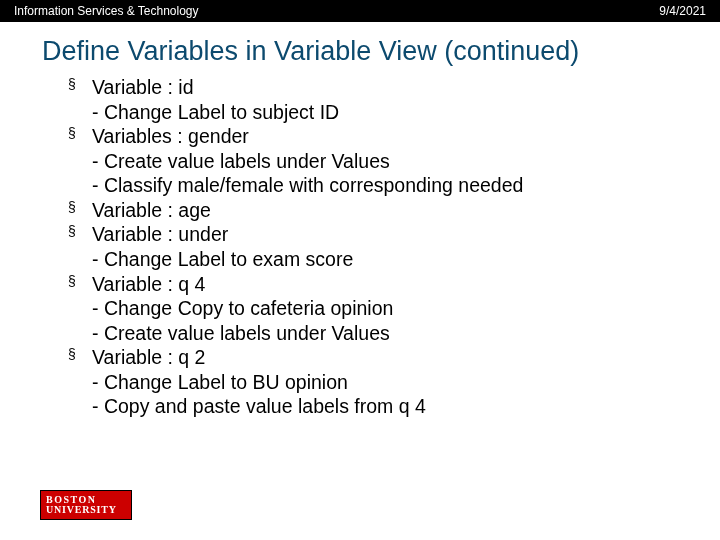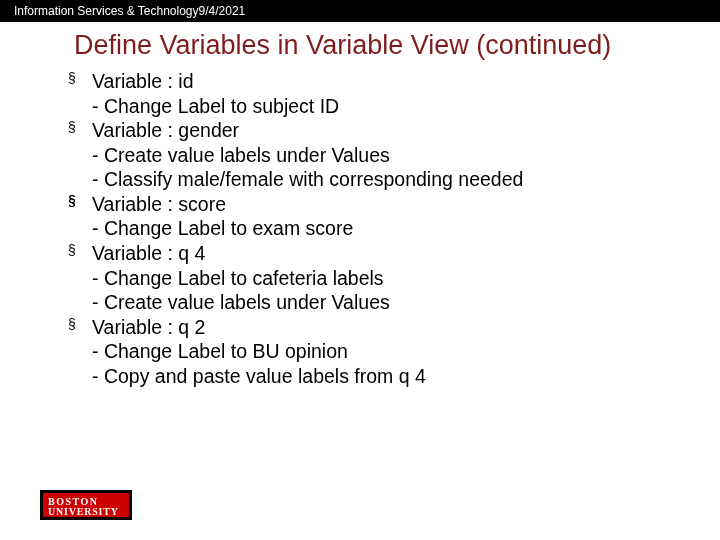--- a/index.html
+++ b/index.html
@@ -9,31 +9,30 @@
     background: #ffffff;
     font-family: Arial, Helvetica, sans-serif;
     overflow: hidden;
     position: relative;
   }
   .topbar {
     background: #000000;
     color: #ffffff;
     height: 22px;
     display: flex;
-    justify-content: flex-start;
+    justify-content: space-between;
     align-items: center;
     padding: 0 14px 0 14px;
     font-size: 12px;
   }
   .title {
     font-size: 27px;
-    color: #7f1d1d;
-    padding: 8px 0 6px 42px;
+    color: #0c4a6e;
+    padding: 14px 0 6px 42px;
     font-weight: 400;
-    margin-left: 32px;
   }
   .content {
     padding: 2px 0 0 68px;
     font-size: 19.5px;
     line-height: 1.26;
     color: #000000;
   }
   .bullet-row {
     position: relative;
     padding-left: 24px;
@@ -48,21 +47,21 @@
   .sub-row {
     padding-left: 24px;
   }
   .logo {
     position: absolute;
     left: 40px;
     bottom: 20px;
     width: 92px;
     height: 30px;
     background: #cc0000;
-    border: 3px solid #000000;
+    border: 1px solid #000000;
     color: #ffffff;
     font-family: "Times New Roman", serif;
     font-weight: bold;
     font-size: 10px;
     line-height: 1.0;
     letter-spacing: 1.5px;
     padding: 4px 0 0 5px;
   }
   .logo .line2 {
     letter-spacing: 0.8px;
@@ -82,40 +81,41 @@
 <div class="content">
 
   <div class="bullet-row">
     <span class="marker">§</span>
     <span>Variable : id</span>
   </div>
   <div class="sub-row">- Change Label to subject ID</div>
 
   <div class="bullet-row">
     <span class="marker">§</span>
-    <span>Variable : gender</span>
+    <span>Variables : gender</span>
   </div>
   <div class="sub-row">- Create value labels under Values</div>
   <div class="sub-row">- Classify male/female with corresponding needed</div>
 
   <div class="bullet-row">
     <span class="marker">§</span>
+    <span>Variable : age</span>
   </div>
 
   <div class="bullet-row">
     <span class="marker">§</span>
-    <span>Variable : score</span>
+    <span>Variable : under</span>
   </div>
   <div class="sub-row">- Change Label to exam score</div>
 
   <div class="bullet-row">
     <span class="marker">§</span>
     <span>Variable : q 4</span>
   </div>
-  <div class="sub-row">- Change Label to cafeteria labels</div>
+  <div class="sub-row">- Change Copy to cafeteria opinion</div>
   <div class="sub-row">- Create value labels under Values</div>
 
   <div class="bullet-row">
     <span class="marker">§</span>
     <span>Variable : q 2</span>
   </div>
   <div class="sub-row">- Change Label to BU opinion</div>
   <div class="sub-row">- Copy and paste value labels from q 4</div>
 
 </div>

